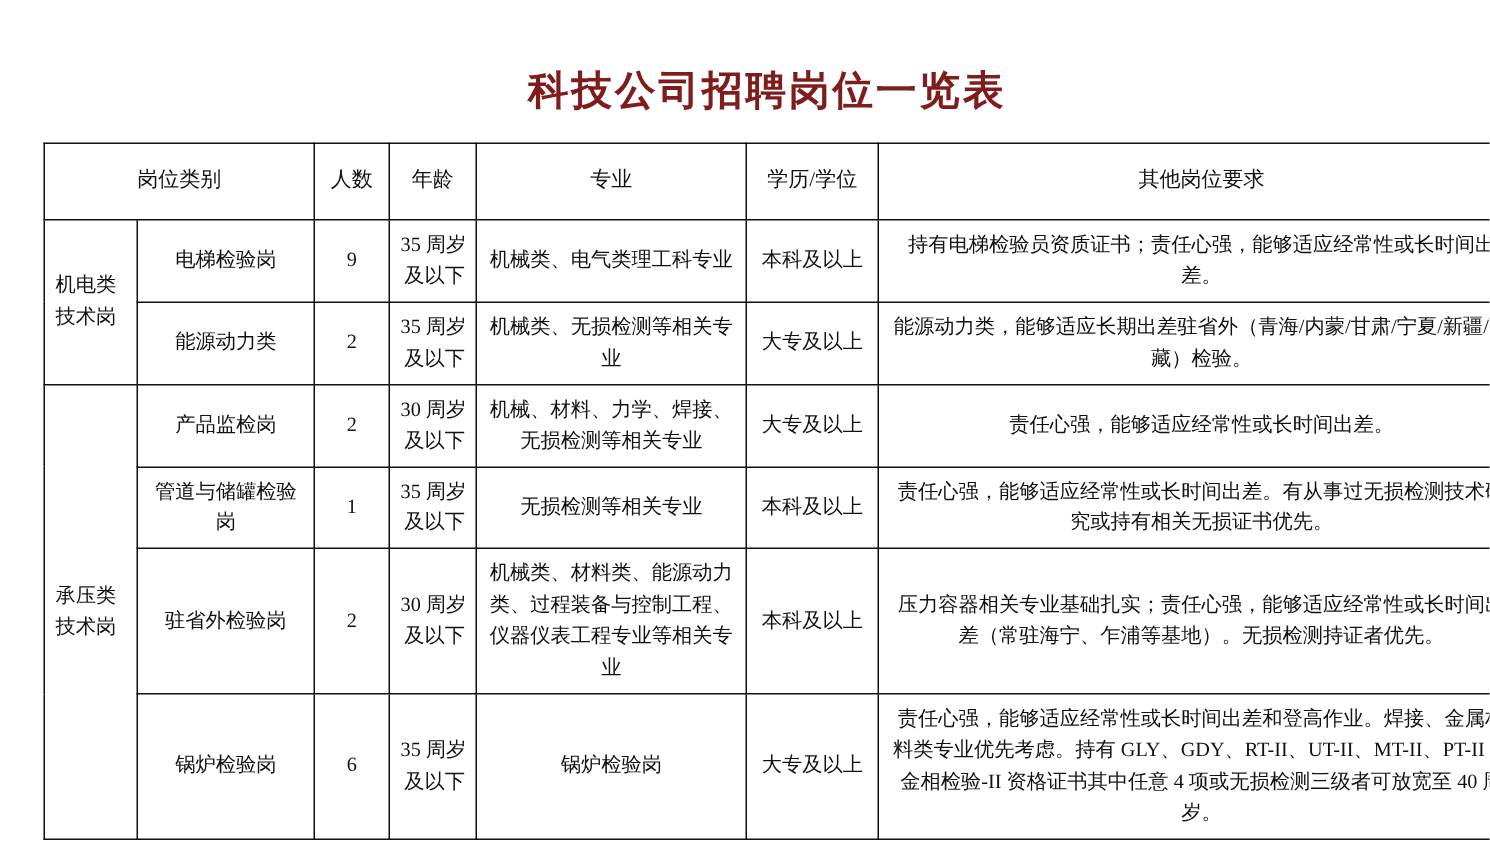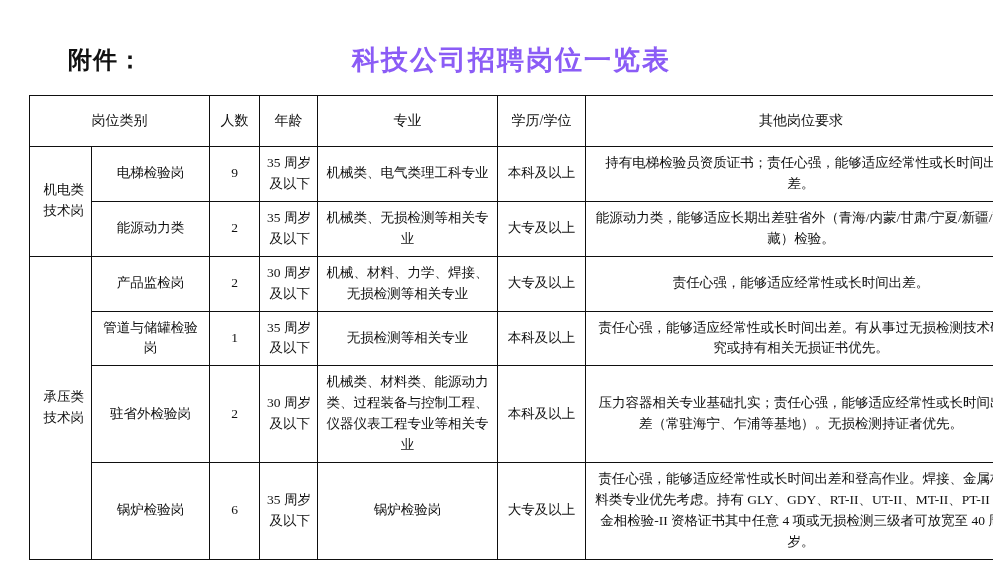--- a/index.html
+++ b/index.html
@@ -35,21 +35,21 @@
   }
   .doc-title {
     position: absolute;
     left: 0;
     right: 0;
     top: 42px;
     text-align: center;
     font-size: 27px;
     font-weight: bold;
     letter-spacing: 2px;
-    color: #8b5cf6;
+    color: #7f1d1d;
     padding-left: 30px;
   }
   table.jobs {
     position: absolute;
     left: 29px;
     top: 95px;
     width: 988px;
     border-collapse: collapse;
     table-layout: fixed;
   }
@@ -68,39 +68,38 @@
     height: 38px;
     font-size: 14px;
   }
   td.ctr {
     text-align: center;
   }
   td.lft {
     text-align: center;
   }
   td.cat {
-    text-align: right;
+    text-align: left;
     font-size: 14px;
   }
   .col-cat   { width: 62px; }
   .col-post  { width: 118px; }
   .col-num   { width: 50px; }
   .col-age   { width: 58px; }
   .col-major { width: 180px; }
   .col-edu   { width: 88px; }
   .col-other { width: auto; }
   .nowrapline { white-space: nowrap; text-align: right; }
 </style>
 </head>
 <body>
 
 <div class="page">
 
   <div class="header-row">
-    <div class="attachment-label">附件：</div>
     <div class="doc-title">科技公司招聘岗位一览表</div>
   </div>
 
   <table class="jobs">
     <colgroup>
       <col class="col-cat">
       <col class="col-post">
       <col class="col-num">
       <col class="col-age">
       <col class="col-major">

